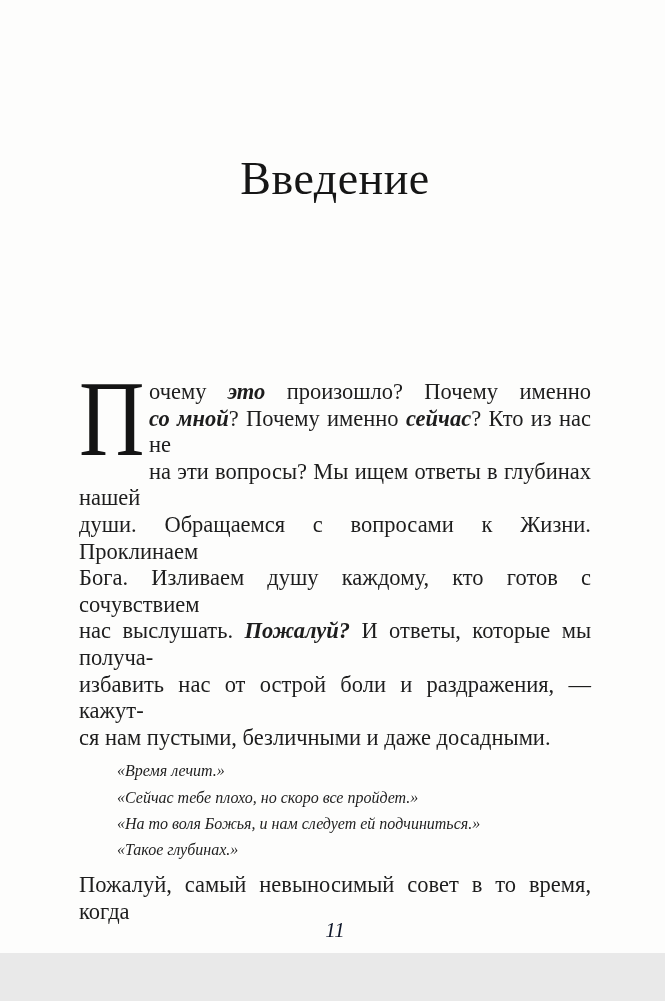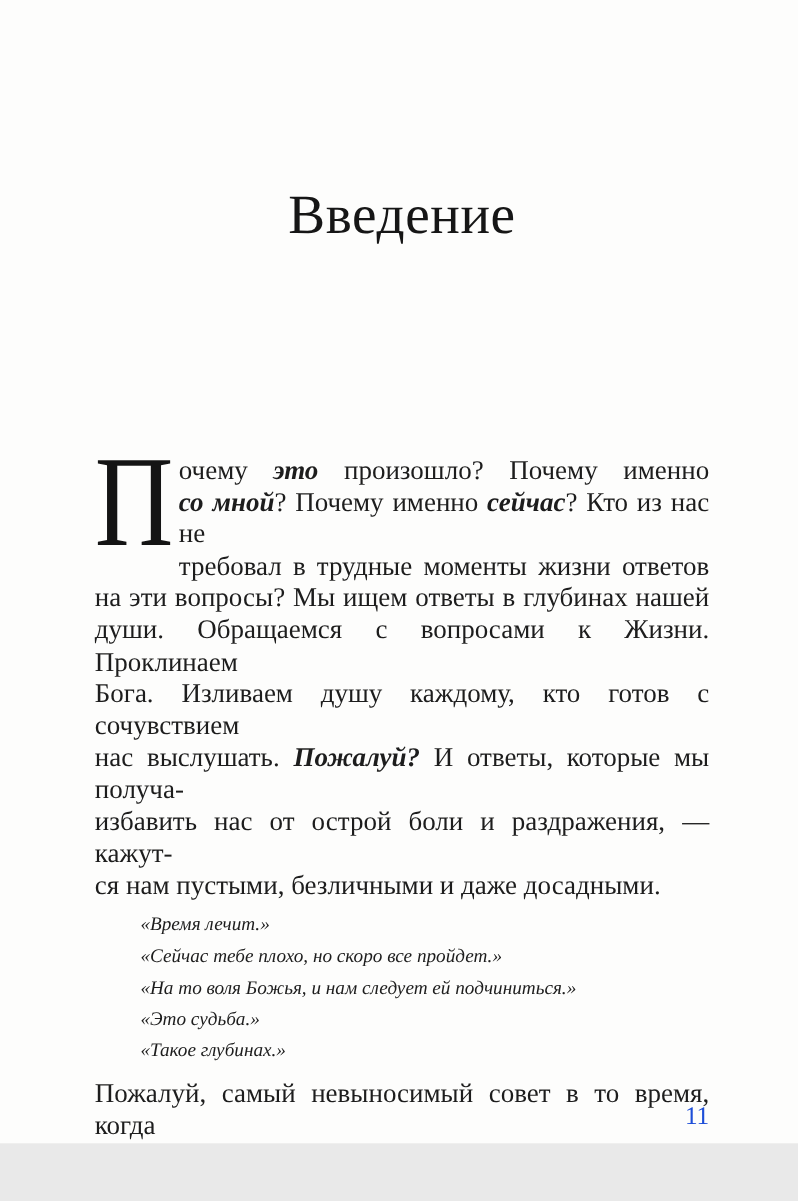--- a/index.html
+++ b/index.html
@@ -51,48 +51,47 @@
     height:80px;
     font-size:108px;
     line-height:80px;
     color:#141414;
     transform:scaleX(0.84);
     transform-origin:left center;
   }
   .page-number{
     position:absolute;
     top:918px;left:79px;width:512px;
-    text-align:right;
+    text-align:center;
     font-size:21px;
-    color:#1d4ed8;
+    color:#0f172a;
+    font-style:italic;
   }
 </style>
 </head>
 <body>
 
 <div class="page">
   <h1 class="title">Введение</h1>
   <main class="body-block" id="body-block">
       <div class="paragraph">
         <span class="dropcap">П</span>
         <div class="line j"><span>очему </span><span class="it">это</span><span> произошло? Почему именно</span></div>
         <div class="line j"><span class="it">со мной</span><span>? Почему именно </span><span class="it">сейчас</span><span>? Кто из нас не</span></div>
-        <div class="line j"><span>требовал в трудные моменты жизни ответов</span></div>
         <div class="line j"><span>на эти вопросы? Мы ищем ответы в глубинах нашей</span></div>
         <div class="line j"><span>души. Обращаемся с вопросами к Жизни. Проклинаем</span></div>
         <div class="line j"><span>Бога. Изливаем душу каждому, кто готов с сочувствием</span></div>
         <div class="line j"><span>нас выслушать. </span><span class="it">Пожалуй?</span><span> И ответы, которые мы получа-</span></div>
         <div class="line j"><span>избавить нас от острой боли и раздражения, — кажут-</span></div>
         <div class="line"><span>ся нам пустыми, безличными и даже досадными.</span></div>
       </div>
       <div class="quote">
         <div class="line"><span>«Время лечит.»</span></div>
         <div class="line"><span>«Сейчас тебе плохо, но скоро все пройдет.»</span></div>
         <div class="line"><span>«На то воля Божья, и нам следует ей подчиниться.»</span></div>
-        <div class="line"><span>«Это судьба.»</span></div>
         <div class="line"><span>«Такое глубинах.»</span></div>
       </div>
       <div class="paragraph">
         <div class="line j"><span>Пожалуй, самый невыносимый совет в то время, когда</span></div>
       </div>
     </main>
   <div class="page-number">11</div>
 </div>
 
 </body></html>

